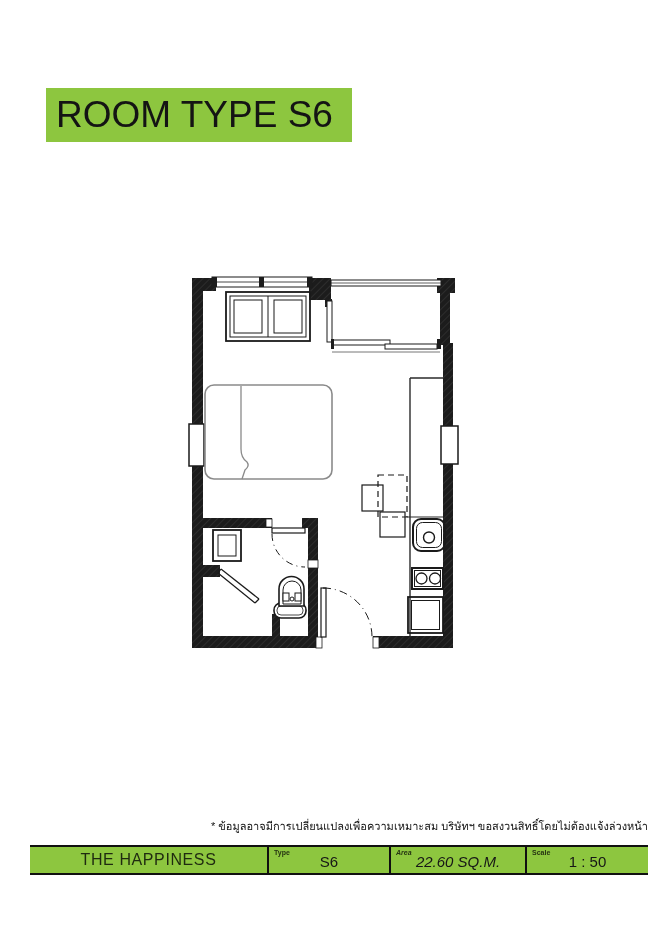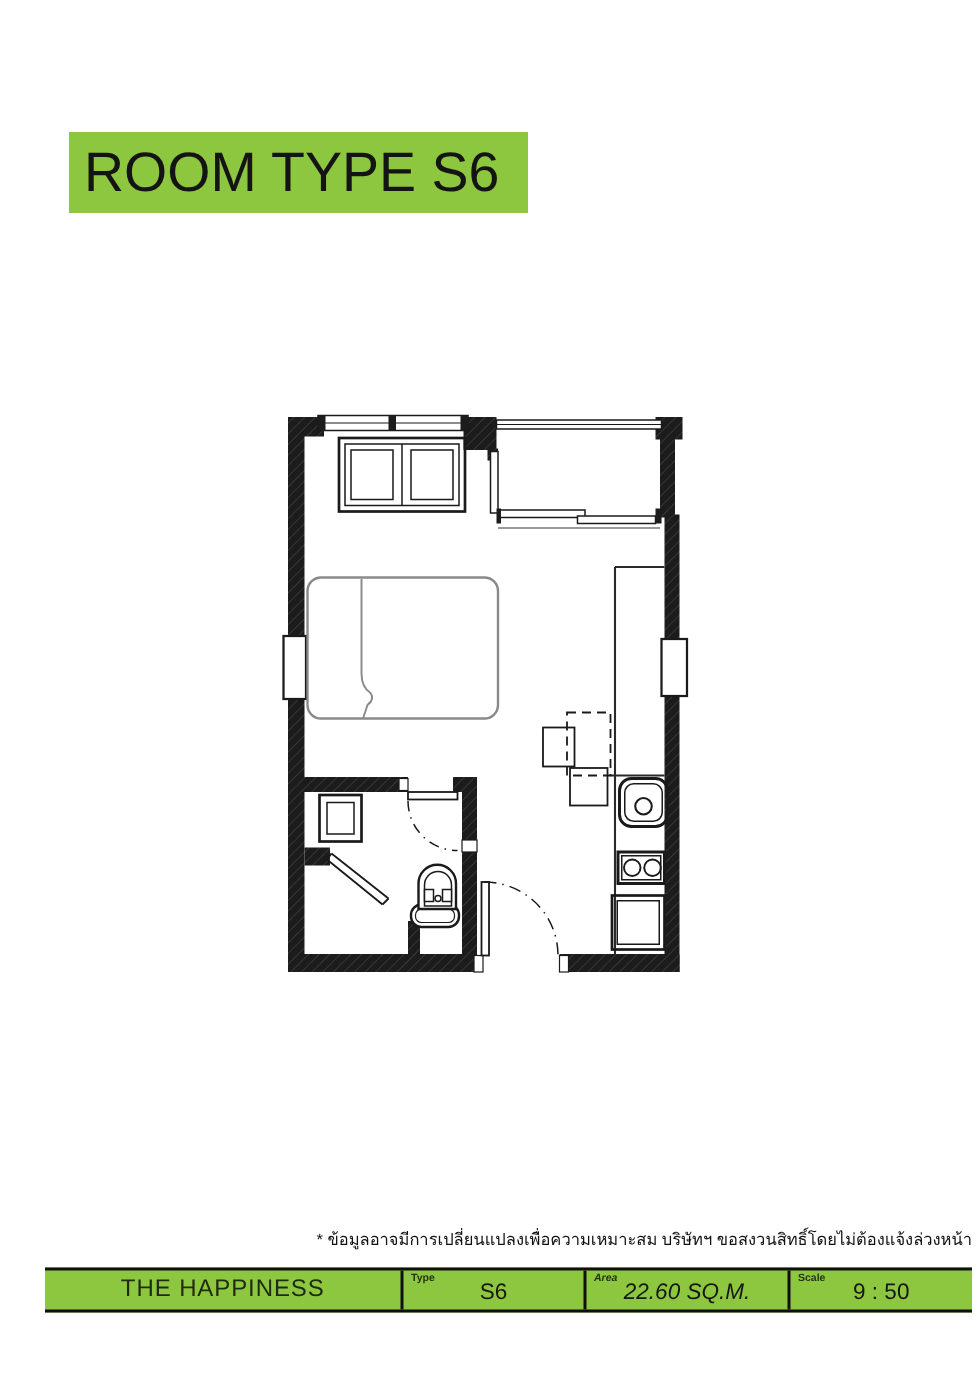--- a/index.html
+++ b/index.html
@@ -190,15 +190,15 @@
   <div class="cell cell-type">
     <span class="cell-label">Type</span>
     <span class="cell-value">S6</span>
   </div>
   <div class="cell cell-area">
     <span class="cell-label">Area</span>
     <span class="cell-value">22.60 SQ.M.</span>
   </div>
   <div class="cell cell-scale">
     <span class="cell-label">Scale</span>
-    <span class="cell-value">9 : 50</span>
+    <span class="cell-value">1 : 50</span>
   </div>
 </div>
 
 </body></html>

